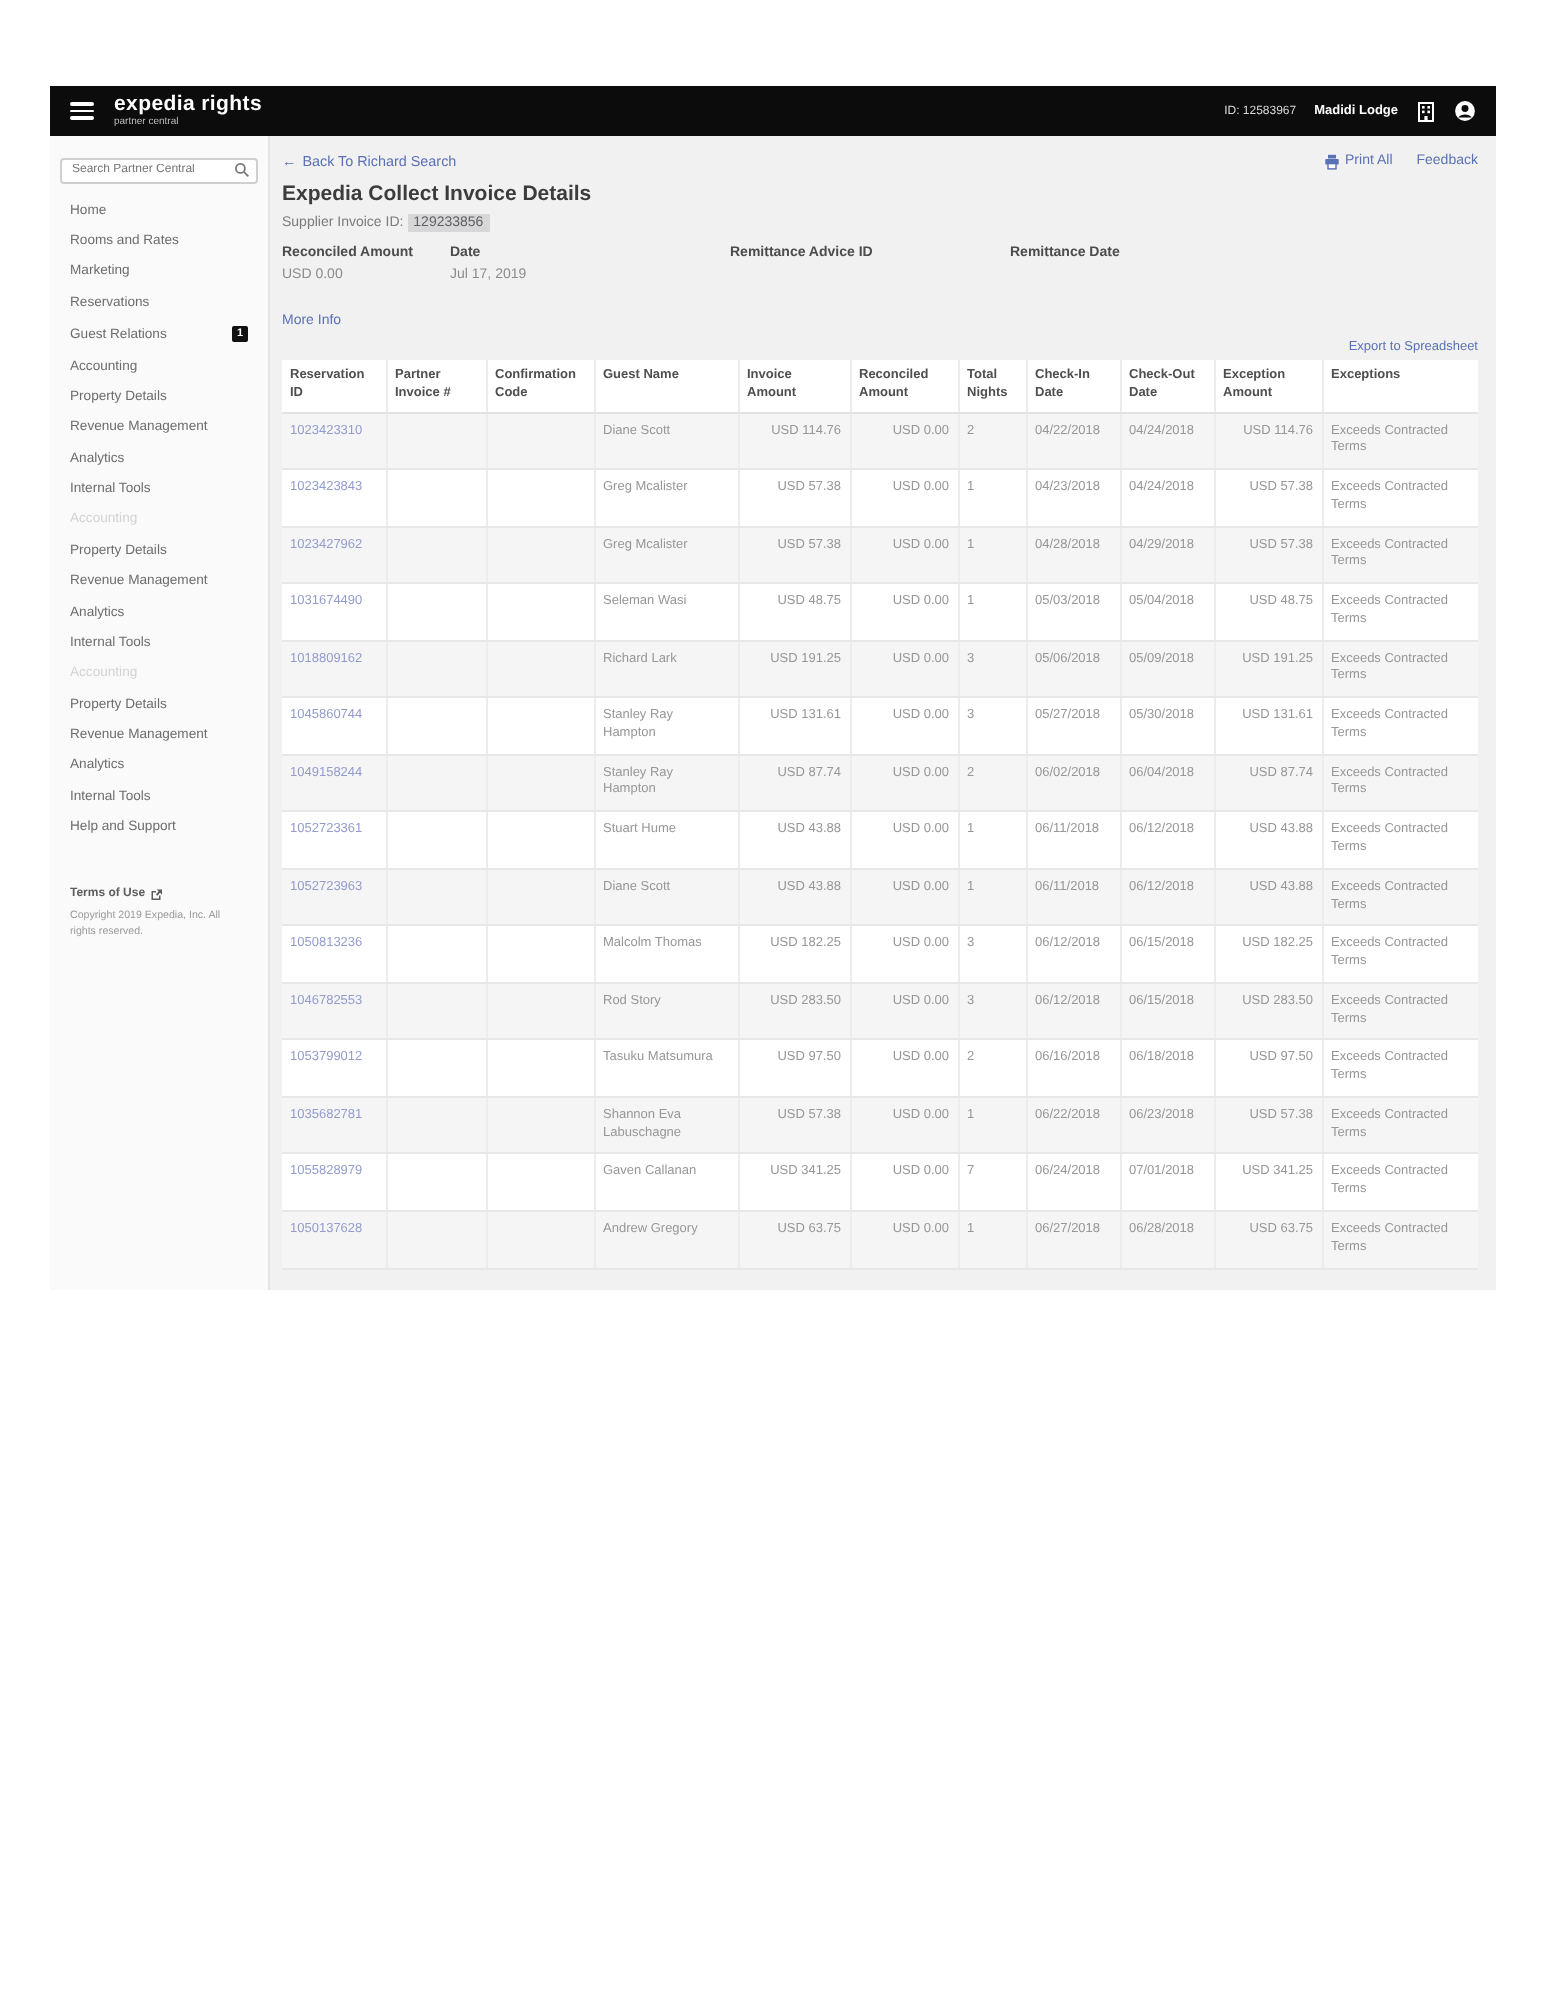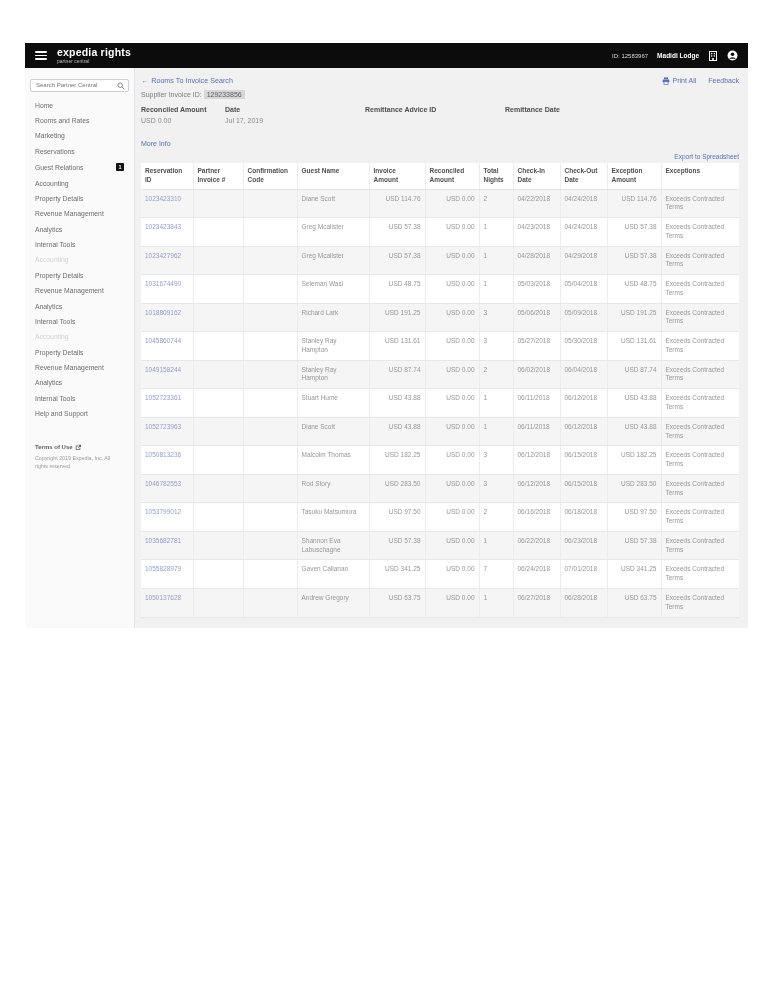--- a/index.html
+++ b/index.html
@@ -198,37 +198,38 @@
         </span>
         <div class="copyright">Copyright 2019 Expedia, Inc. All rights reserved.</div>
       </div>
     </aside>
 
     <main class="main">
 
       <div class="main-top">
         <a class="lnk back-link">
           <span>←</span>
-          <span>Rooms To Invoice Search</span>
+          <span>Back To Richard Search</span>
         </a>
         <span class="top-actions">
           <a class="lnk action-lnk">
             <svg width="8" height="8" viewBox="0 0 10 10">
                 <rect x="2.5" y="0.5" width="5" height="2.3" fill="#5a71b5"></rect>
                 <rect x="0.8" y="3.2" width="8.4" height="3.4" rx="0.6" fill="#5a71b5"></rect>
                 <rect x="2.5" y="6" width="5" height="3.3" fill="#fff" stroke="#5a71b5" stroke-width="0.9"></rect>
               </svg>
             <span>Print All</span>
           </a>
           <a class="lnk action-lnk">
             <span>Feedback</span>
           </a>
         </span>
       </div>
 
+      <h1 class="page-title">Expedia Collect Invoice Details</h1>
 
       <div class="supplier-line">
         <span>Supplier Invoice ID:</span>
         <span class="supplier-id">129233856</span>
       </div>
 
       <div class="summary" id="summary">
           <div class="summary-item">
             <div class="summary-label">Reconciled Amount</div>
             <div class="summary-value">USD 0.00</div>

